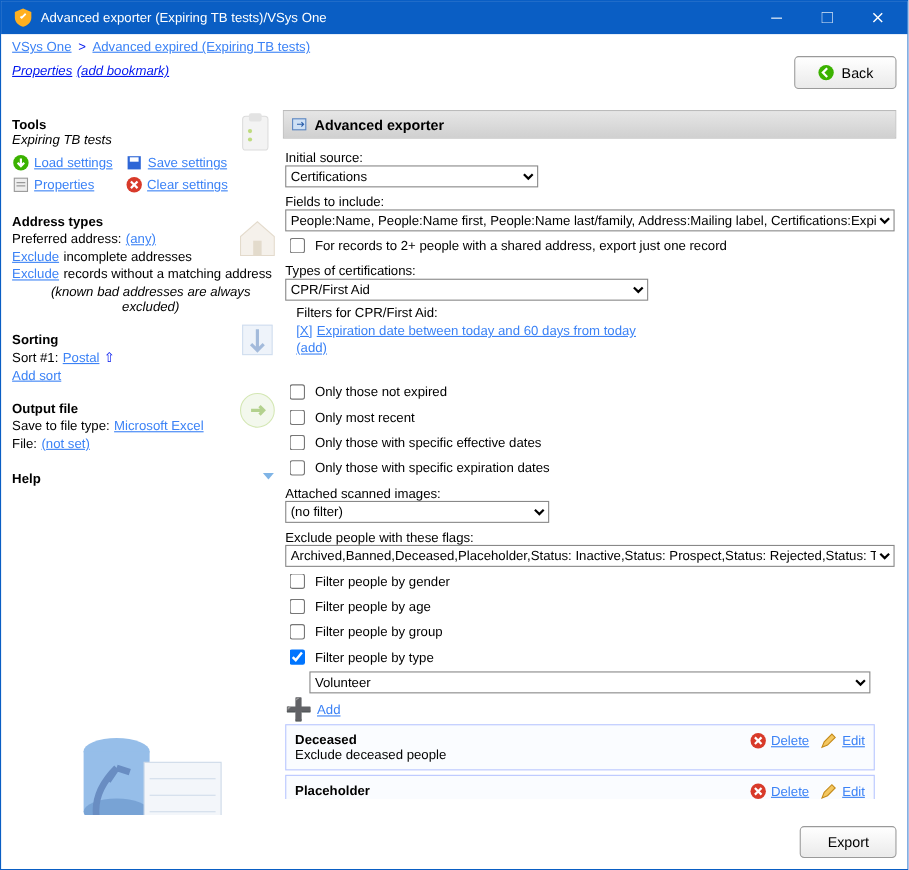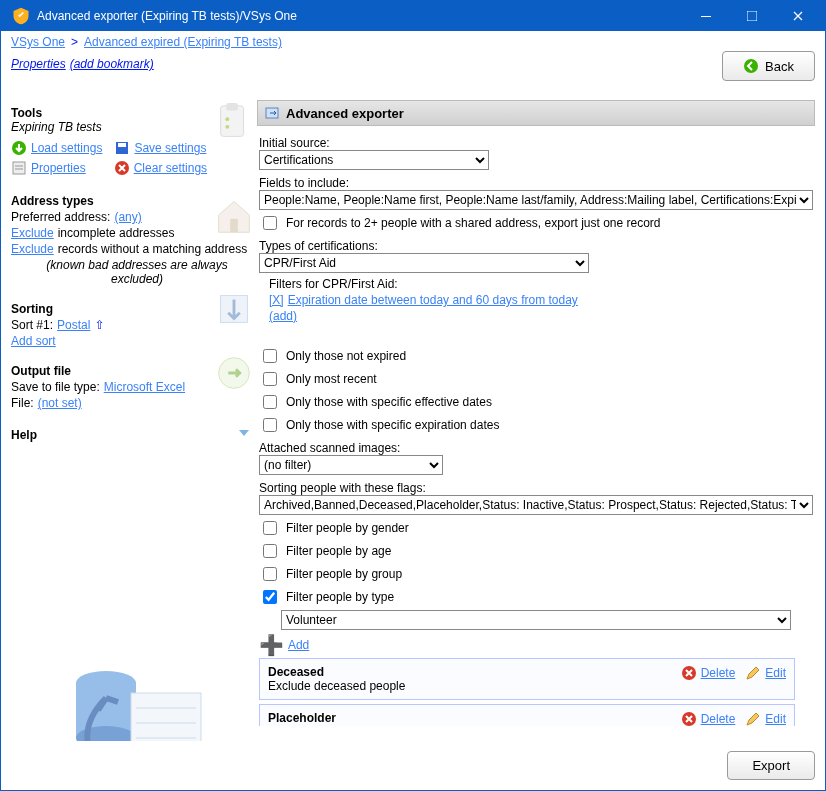--- a/index.html
+++ b/index.html
@@ -31,21 +31,21 @@
   .bigimg { margin-top: 200px; width: 160px; height: 140px; opacity: .7; margin-left: 40px; }
 
   .main { flex: 1; display: flex; flex-direction: column; overflow: hidden; }
   .panel-head { background: linear-gradient(#e6e6e6,#d0d0d0); border: 1px solid #bbb; padding: 4px 6px; display: flex; align-items: center; gap: 6px; font-weight: bold; font-size: 13px; }
   .form { padding: 4px 2px; overflow: auto; flex: 1; }
   .lbl { margin-top: 6px; }
   select, input[type=text] { font: inherit; border: 1px solid #888; background: #fff; height: 20px; }
   .wfull { width: 100%; }
   .w230 { width: 230px; }
   .w330 { width: 330px; }
-  .w200 { width: 184px; }
+  .w200 { width: 240px; }
   .chk { display: flex; align-items: center; gap: 6px; margin: 3px 0; }
   .chk input { width: 14px; height: 14px; }
   .filters-box { margin-left: 10px; margin-top: 4px; }
   .add-row { display: flex; align-items: center; gap: 4px; margin: 8px 0 6px; }
   .plus { color: #0033cc; font-size: 20px; font-weight: bold; line-height: 14px; }
 
   .rule-card { border: 1px solid #b8c6ff; background: #fafcff; padding: 6px 8px; margin: 4px 18px 4px 0; display: flex; align-items: flex-start; }
   .rule-card .rc-main { flex: 1; }
   .rule-card .rc-title { font-weight: bold; }
   .rc-actions { display: flex; gap: 10px; align-items: center; }
@@ -280,21 +280,21 @@
             <span>Only those with specific effective dates</span>
           </label>
         <label class="chk">
             <input type="checkbox" style="">
             <span>Only those with specific expiration dates</span>
           </label>
 
         <div class="lbl">Attached scanned images:</div>
         <select class="w200"><option>(no filter)</option></select>
 
-        <div class="lbl">Sorting people with these flags:</div>
+        <div class="lbl">Exclude people with these flags:</div>
         <select class="wfull"><option>Archived,Banned,Deceased,Placeholder,Status: Inactive,Status: Prospect,Status: Rejected,Status: Termina</option></select>
 
         <label class="chk">
             <input type="checkbox" style="">
             <span>Filter people by gender</span>
           </label>
         <label class="chk">
             <input type="checkbox" style="">
             <span>Filter people by age</span>
           </label>

